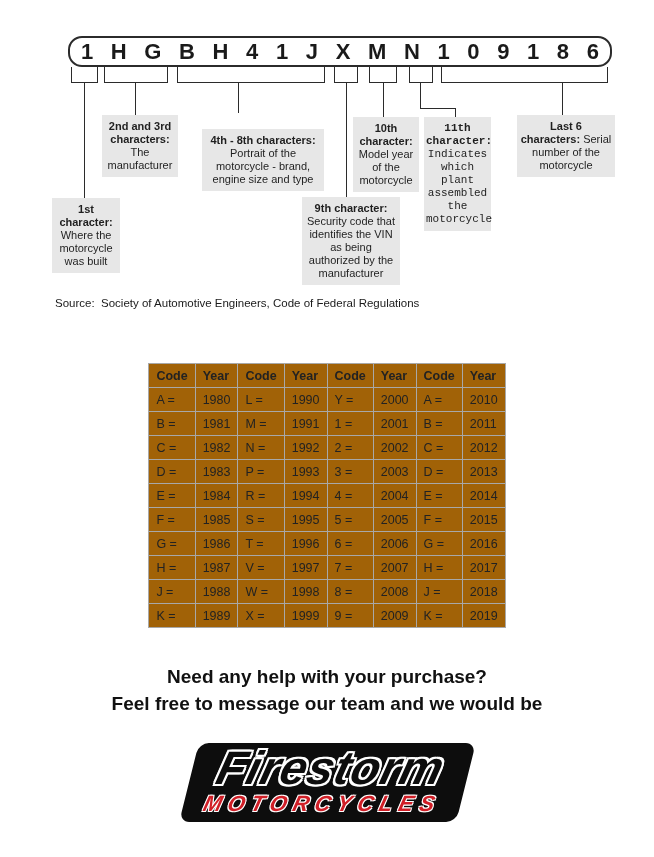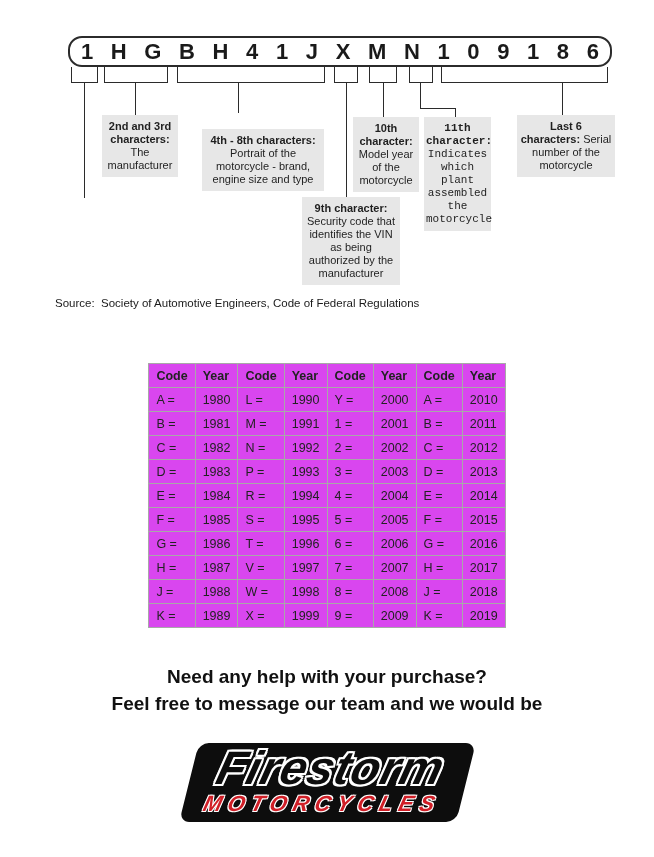--- a/index.html
+++ b/index.html
@@ -54,21 +54,21 @@
   .n4 { left: 302px; top: 197px; width: 94px; }
   .n5 { left: 353px; top: 117px; width: 62px; }
   .n6 { left: 424px; top: 117px; width: 63px; font-family: Liberation Mono, monospace; }
   .n7 { left: 517px; top: 115px; width: 94px; }
   .source {
     position: absolute; left: 55px; top: 297px;
     font-size: 11.5px; color: #1a1a1a; white-space: pre-wrap;
   }
   
   .table-wrap { margin-top: 33px; display: flex; justify-content: center; }
-  table.codes { border-collapse: collapse; background: #d946ef; padding-left: 8px; }
+  table.codes { border-collapse: collapse; background: #a16207; padding-left: 8px; }
   table.codes th, table.codes td {
     border: 1px solid #a8a8a8;
     font-size: 12.5px; color: #222;
     padding: 4px 7px; text-align: left;
     min-width: 24px; height: 15px; white-space: nowrap;
   }
   table.codes th { font-weight: bold; }
   
   .help {
     margin-top: 35px; text-align: center;
@@ -130,20 +130,24 @@
   <div class="vline s1"></div>
   <div class="vline s2"></div>
   <div class="vline s3"></div>
   <div class="vline s4"></div>
   <div class="vline s5"></div>
   <div class="vline s6a"></div>
   <div class="hline s6b"></div>
   <div class="vline s6c"></div>
   <div class="vline s7"></div>
 
+  <div class="note n1">
+    <span class="t">1st character:</span>
+    <span>Where the motorcycle was built</span>
+  </div>
   <div class="note n2">
     <span class="t">2nd and 3rd characters:</span>
     <span>The manufacturer</span>
   </div>
   <div class="note n3">
     <span class="t">4th - 8th characters:</span>
     <span>Portrait of the motorcycle - brand, engine size and type</span>
   </div>
   <div class="note n4">
     <span class="t">9th character:</span>

